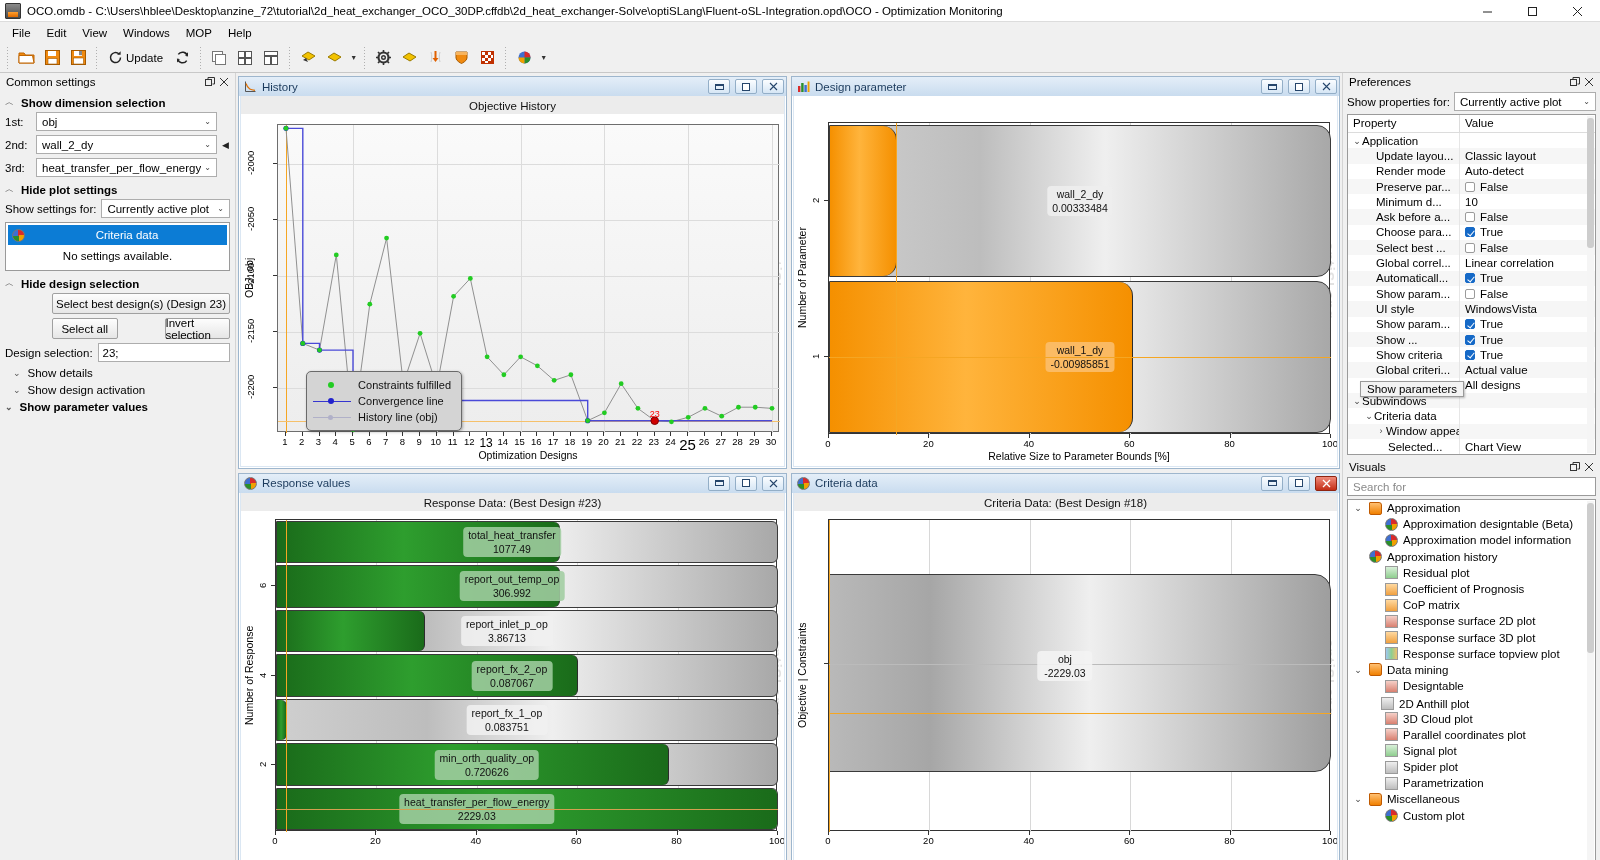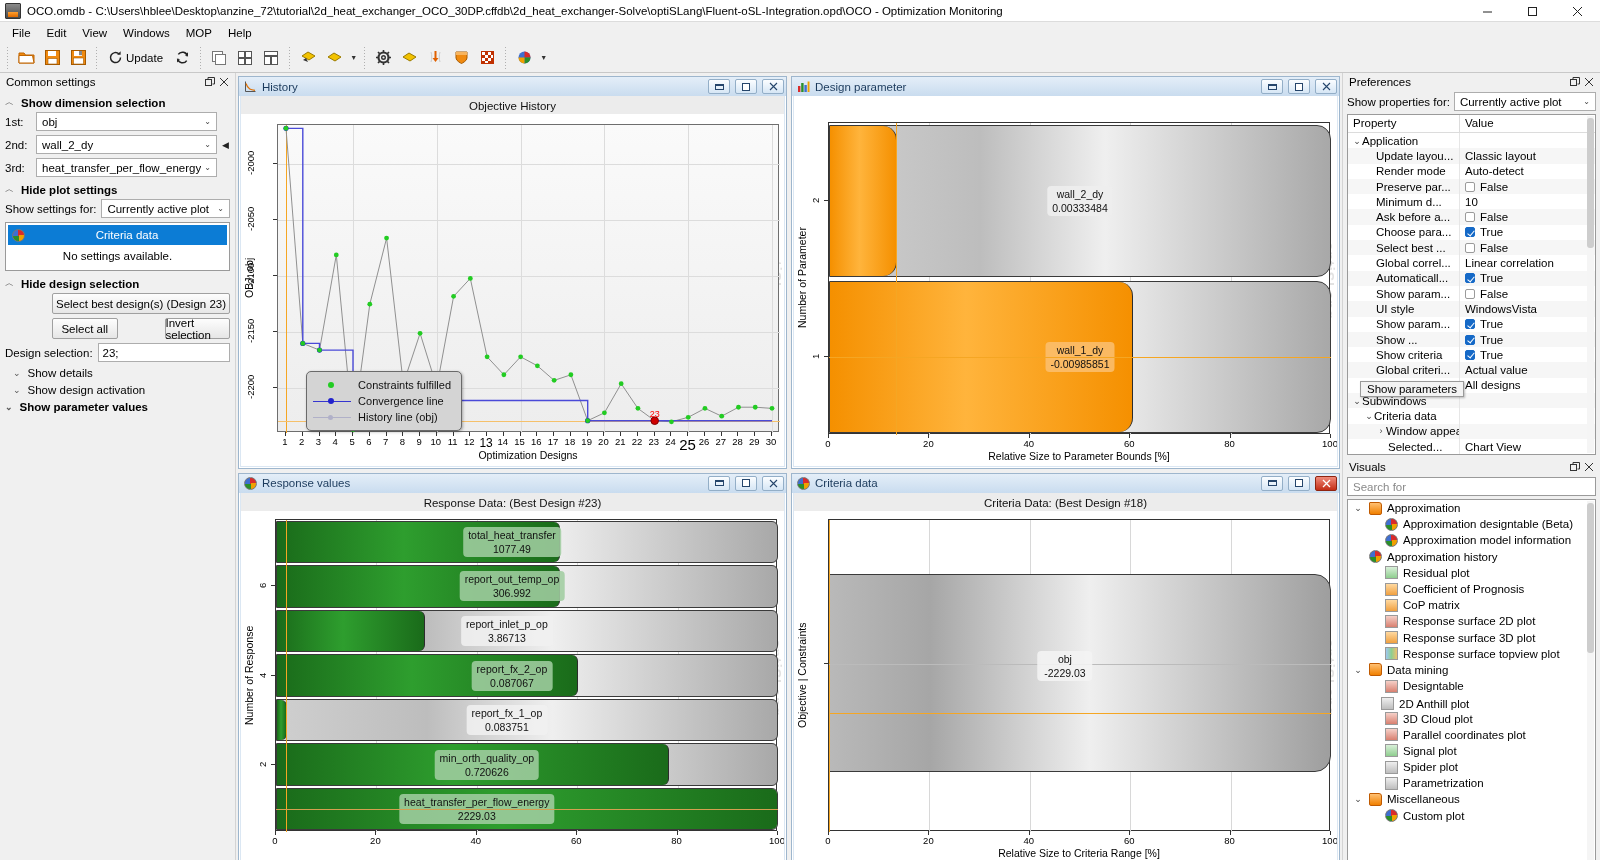--- a/index.html
+++ b/index.html
@@ -796,21 +796,20 @@
             <div style="position:absolute;left:134.4px;top:318px;width:1px;height:4px;background:#333;"></div>
             <div style="position:absolute;left:120.4px;top:322px;width:28px;text-align:center;font-size:9.5px;">20</div>
             <div style="position:absolute;left:234.8px;top:318px;width:1px;height:4px;background:#333;"></div>
             <div style="position:absolute;left:220.8px;top:322px;width:28px;text-align:center;font-size:9.5px;">40</div>
             <div style="position:absolute;left:335.2px;top:318px;width:1px;height:4px;background:#333;"></div>
             <div style="position:absolute;left:321.2px;top:322px;width:28px;text-align:center;font-size:9.5px;">60</div>
             <div style="position:absolute;left:435.6px;top:318px;width:1px;height:4px;background:#333;"></div>
             <div style="position:absolute;left:421.6px;top:322px;width:28px;text-align:center;font-size:9.5px;">80</div>
             <div style="position:absolute;left:536px;top:318px;width:1px;height:4px;background:#333;"></div>
             <div style="position:absolute;left:522px;top:322px;width:28px;text-align:center;font-size:9.5px;">100</div>
-            <div style="position:absolute;left:34px;top:334px;width:502px;text-align:center;font-size:10.5px;">Relative Size to Criteria Range [%]</div>
             <div style="position:absolute;left:1px;top:6px;height:312px;width:13px;writing-mode:vertical-rl;transform:rotate(180deg);display:flex;align-items:center;justify-content:center;font-size:10.5px;">Objective | Constraints</div>
             <div style="position:absolute;left:30px;top:150.7446px;width:4px;height:1px;background:#333;"></div>
           </div>
       </div>
     </div>
   </div>
 
   <div id="right">
 
     <div id="prefs" class="dockpanel">

